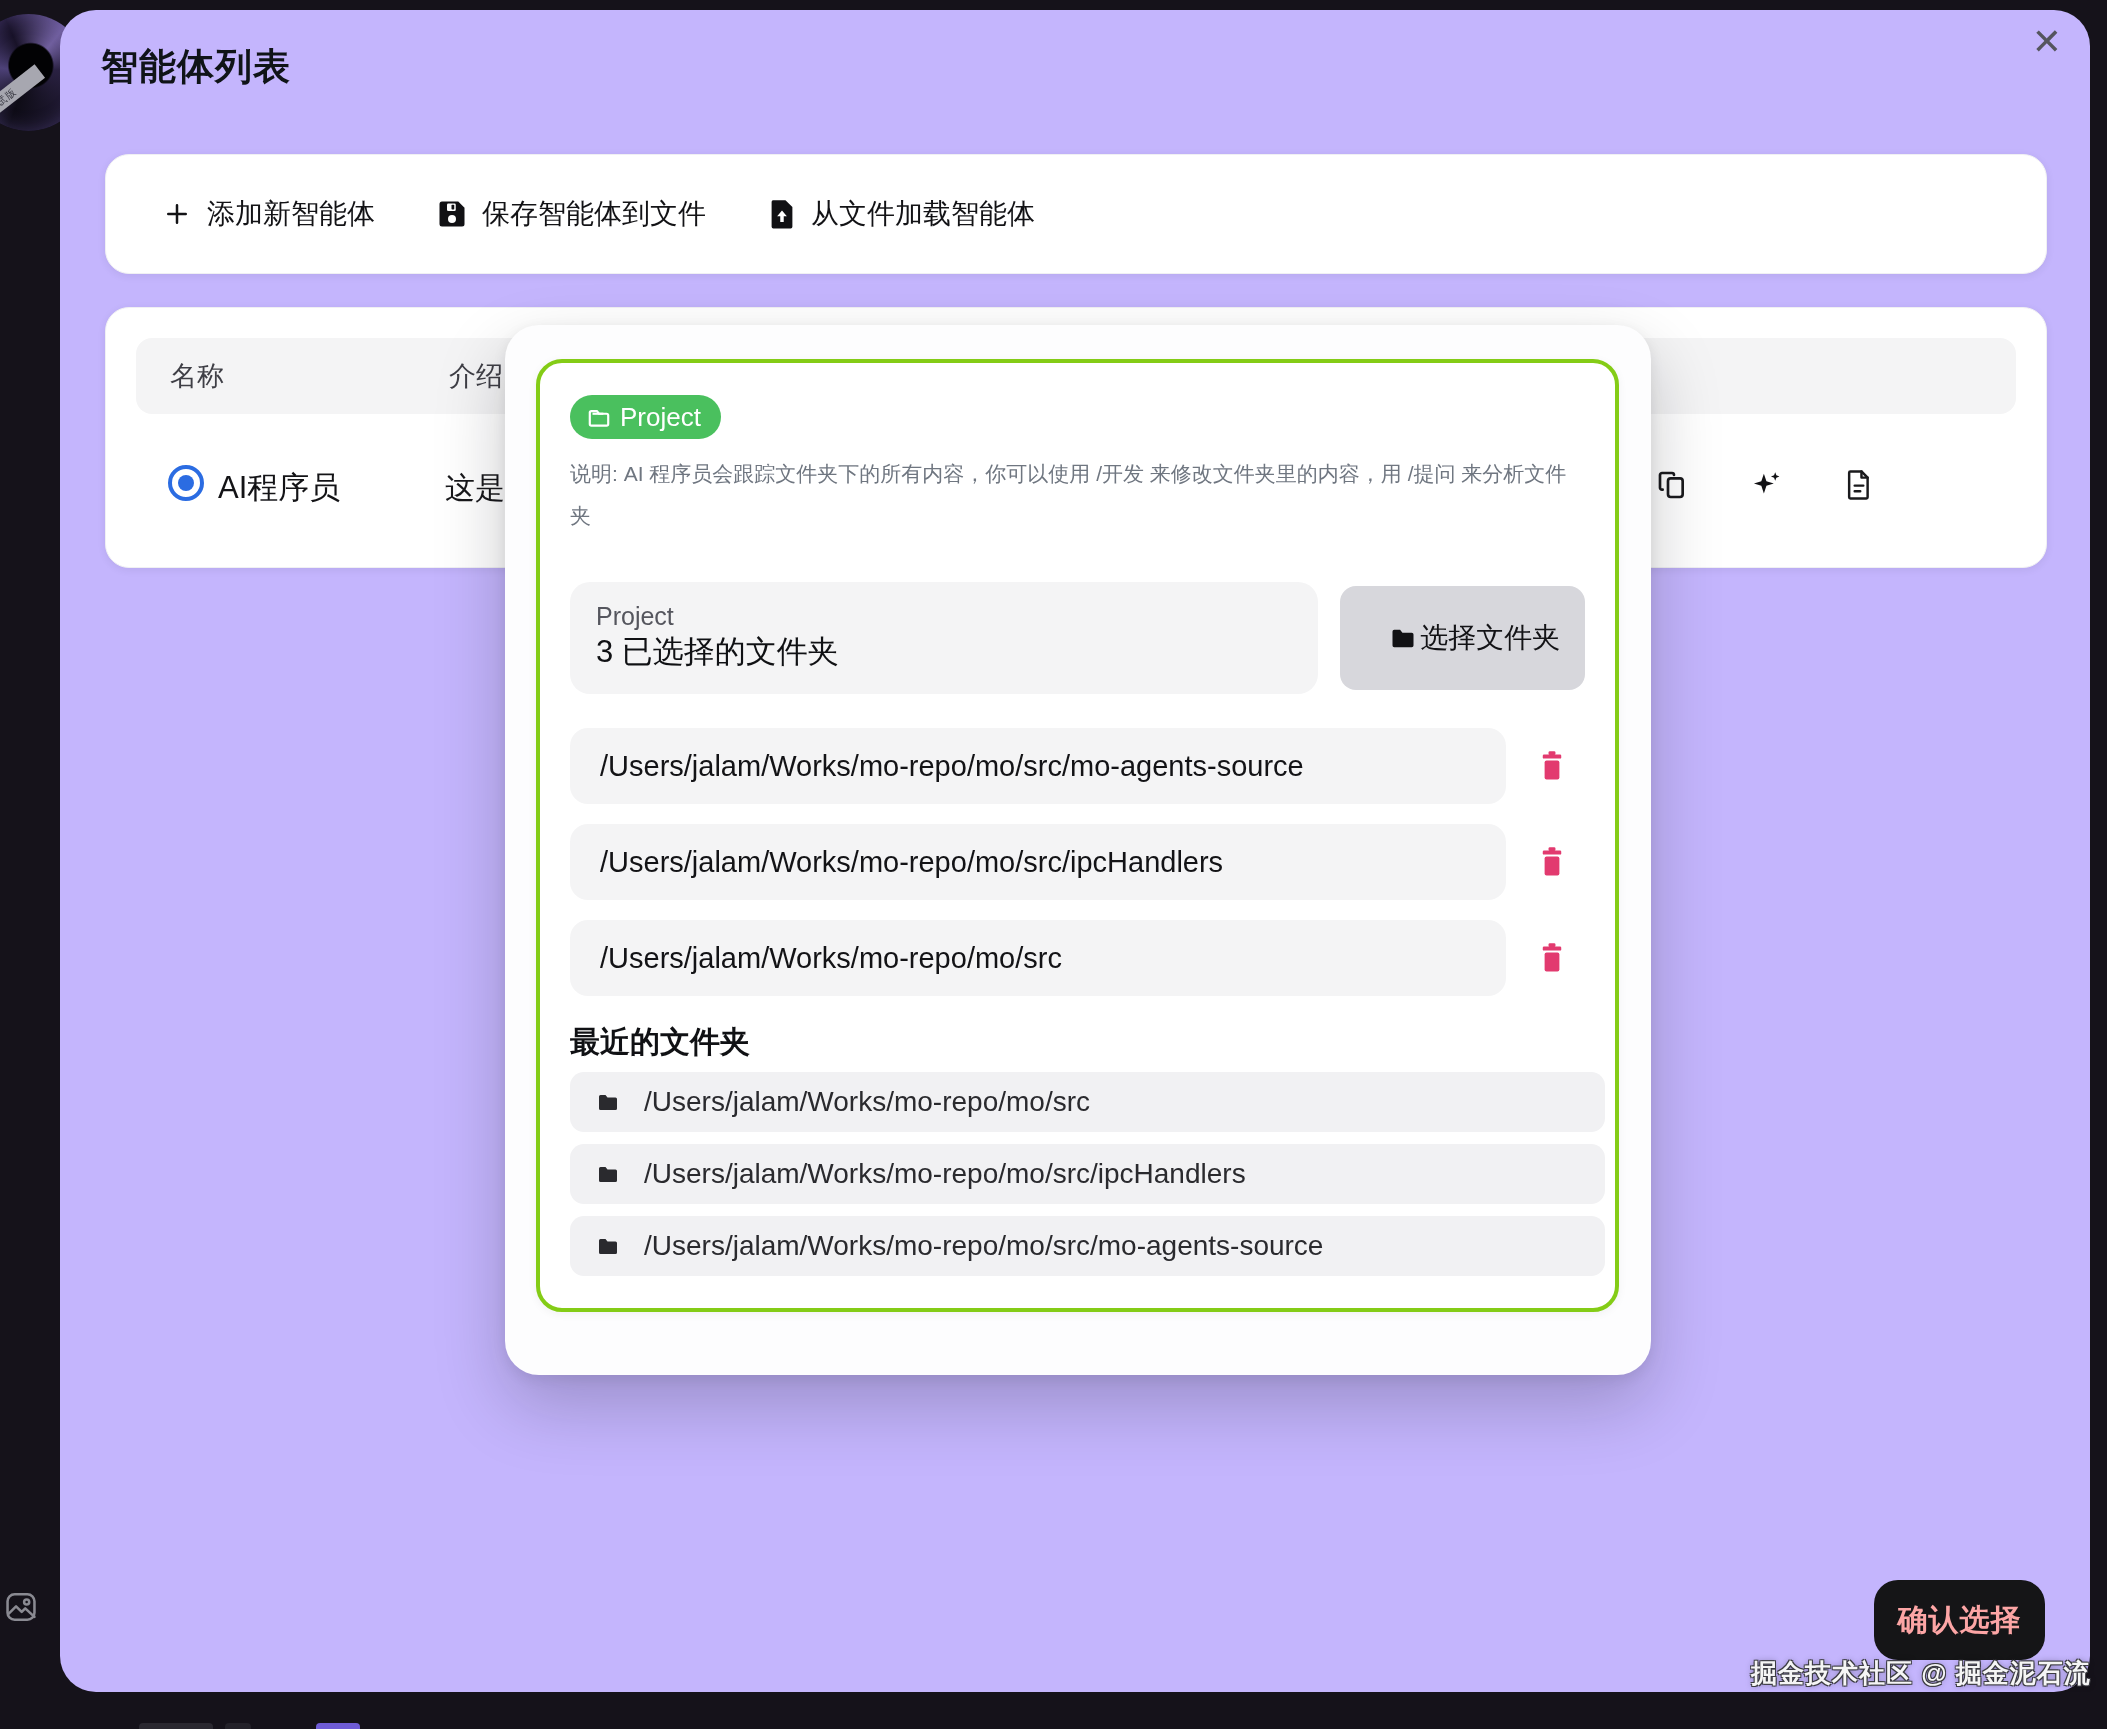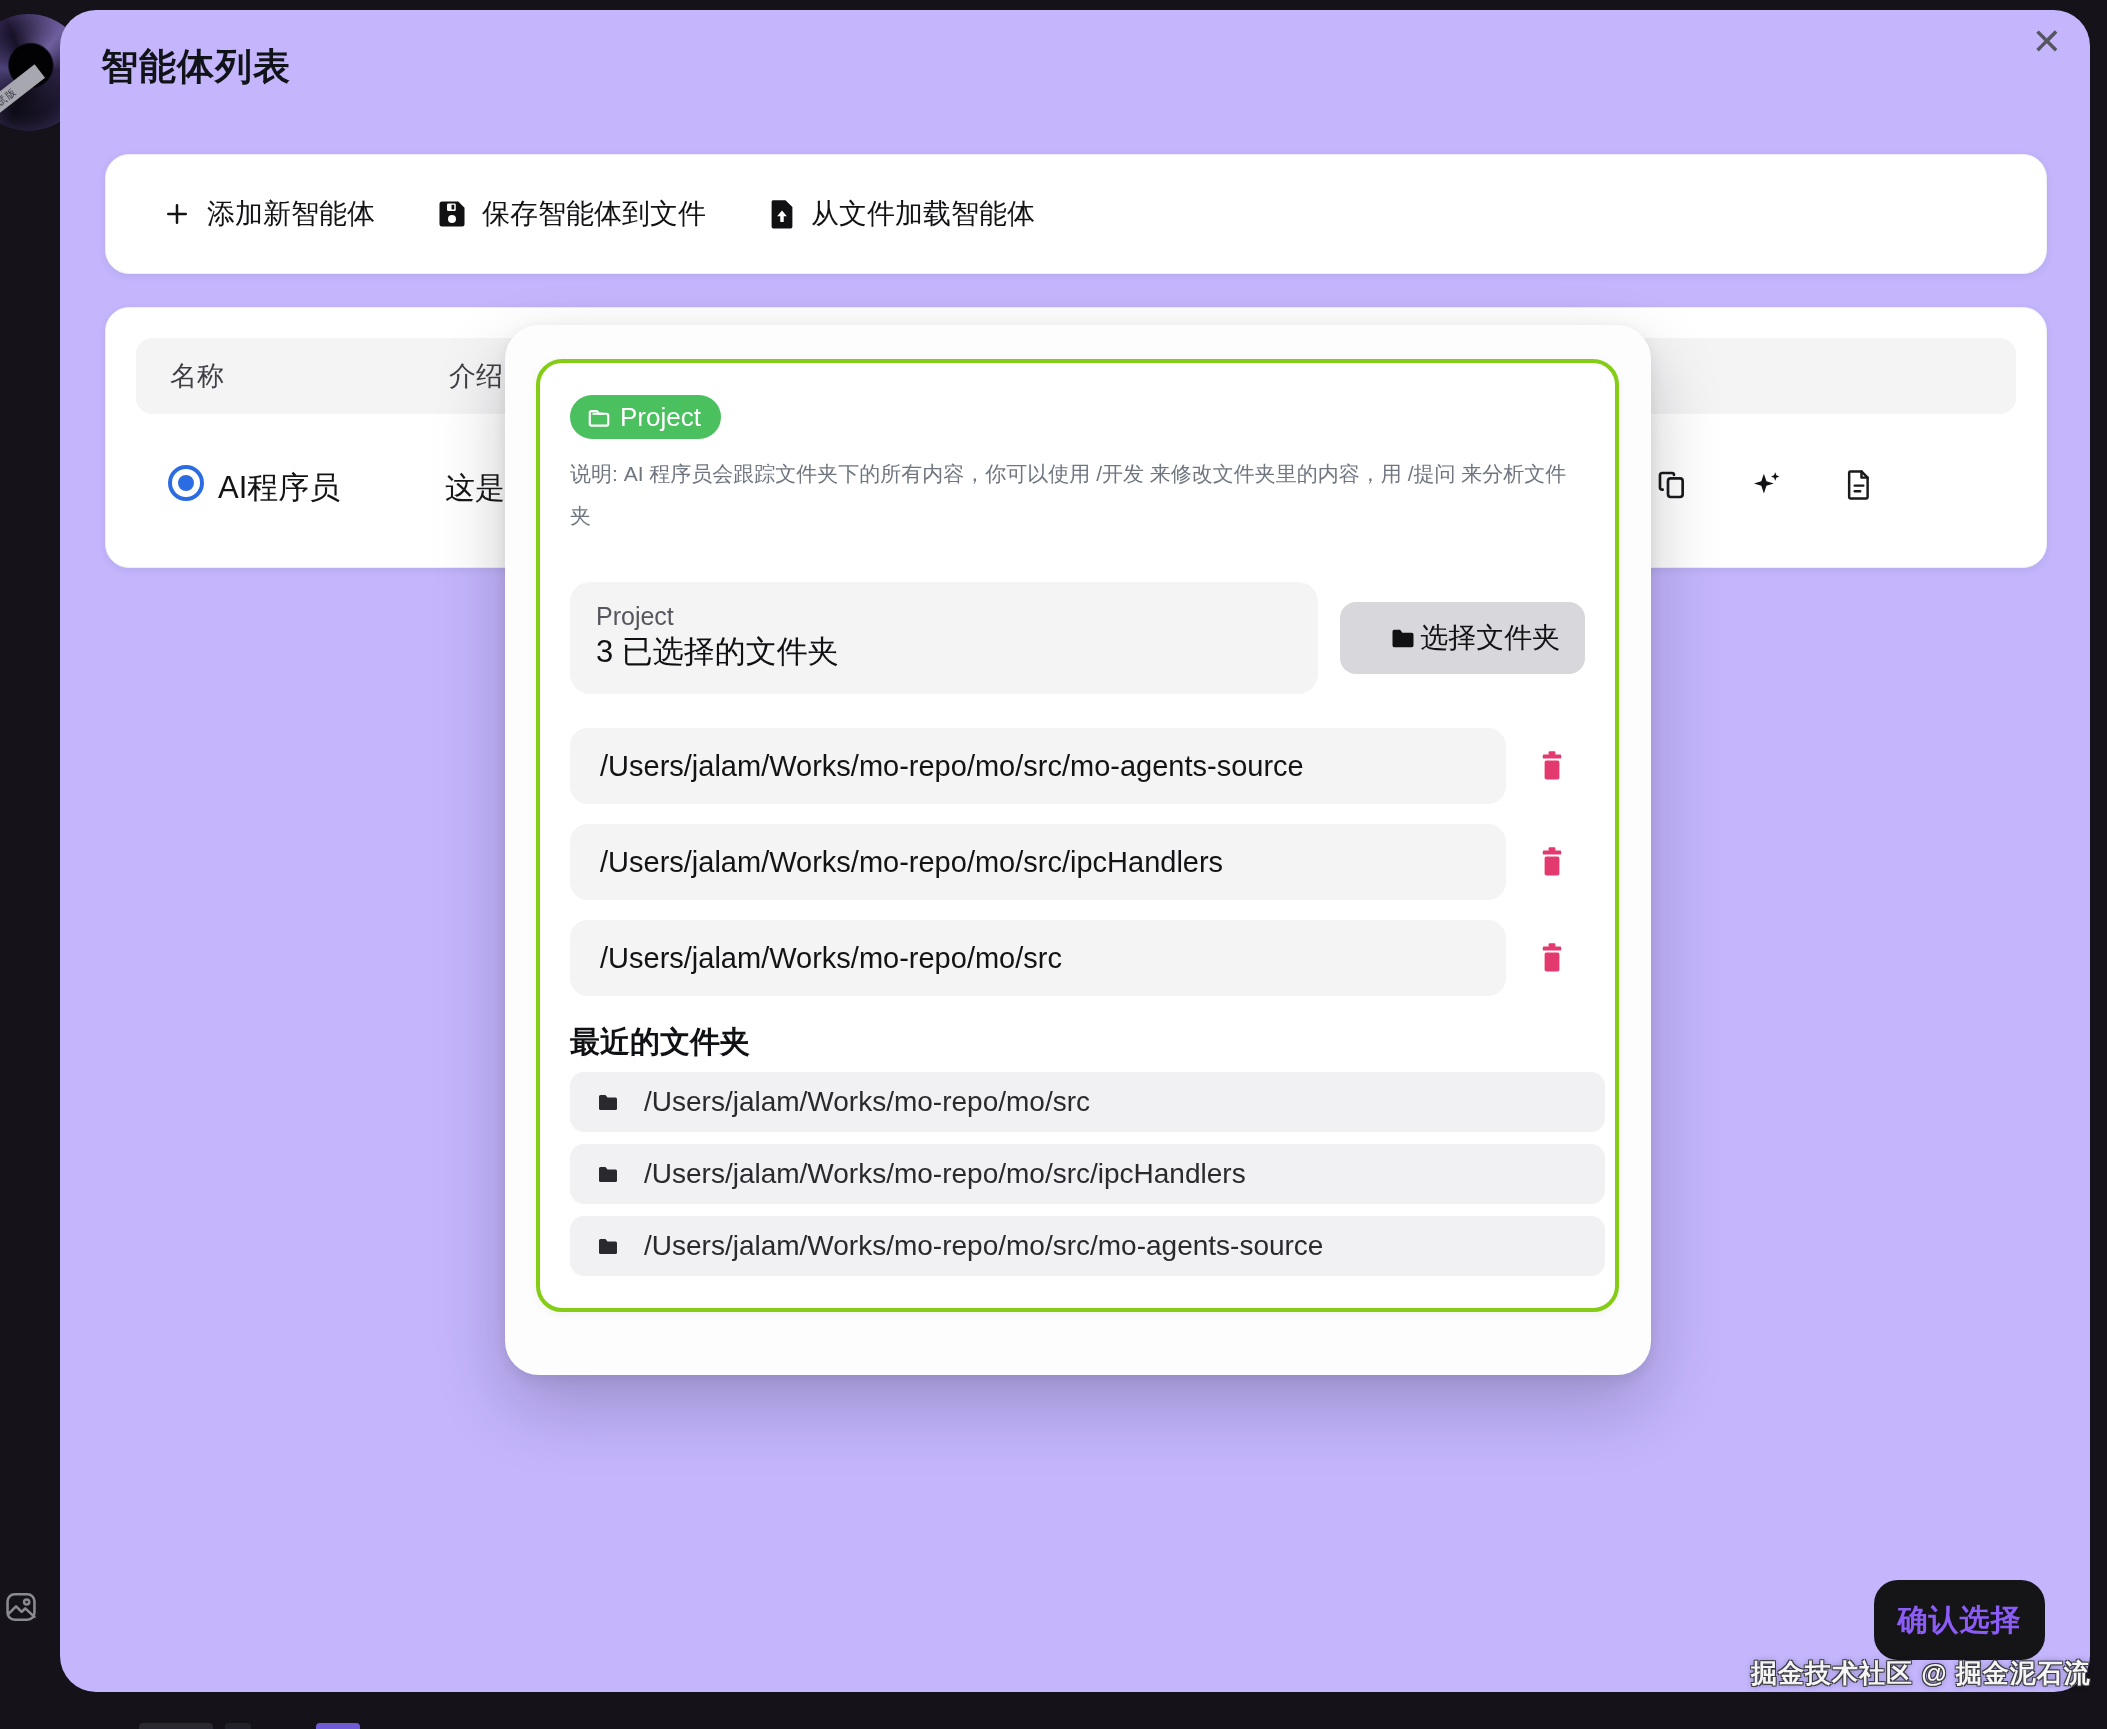--- a/index.html
+++ b/index.html
@@ -103,21 +103,21 @@
     font-size:21px; line-height:42px; color:#6f7680;
   }
   .field-row{ margin-top:45px; display:flex; align-items:center; }
   .field{
     width:762px; height:112px; background:#f4f4f5; border-radius:20px;
     padding:20px 26px; cursor:text;
   }
   .field-label{ font-size:25px; color:#55565e; }
   .field-value{ font-size:31px; color:#101114; font-weight:500; }
   .choose-btn{
-    margin-left:22px; width:249px; height:72px; border:none; cursor:pointer;
+    margin-left:22px; width:249px; height:104px; border:none; cursor:pointer;
     background:#d7d7dc; border-radius:16px;
     display:inline-flex; align-items:center; justify-content:center; gap:3px;
     font-size:28px; font-weight:500; color:#131316; font-family:inherit;padding-left:24px;
   }
   .sel-row{ margin-top:20px; display:flex; align-items:center; height:76px; }
   .sel-row.first{ margin-top:34px; }
   .sel-box{
     width:936px; height:76px; background:#f4f4f5; border-radius:18px;
     display:flex; align-items:center; padding-left:30px;
     font-size:29px; color:#131316;
@@ -129,21 +129,21 @@
     margin-top:12px; width:1035px; height:60px; border:none; cursor:pointer;
     background:#f1f1f3; border-radius:14px;
     display:flex; align-items:center; gap:24px; padding-left:26px;
     font-size:28px; color:#2a2a2e; font-family:inherit; text-align:left;
   }
   .recent-row.first{ margin-top:14px; }
 
   
   .confirm-btn{
     position:absolute; left:1874px; top:1580px; width:171px; height:80px;
-    background:#151517; color:#8b5cf6; border:none; border-radius:24px;
+    background:#151517; color:#fca5a5; border:none; border-radius:24px;
     font-size:30px; font-weight:600; cursor:pointer; z-index:15; font-family:inherit;
     letter-spacing:1px;
   }
   .watermark{
     position:absolute; left:1751px; top:1656px; z-index:16;
     font-size:26px; font-weight:600; color:rgba(255,255,255,.95); letter-spacing:1px;
     text-shadow:-1px -1px 0 #3c3c42, 1px -1px 0 #3c3c42, -1px 1px 0 #3c3c42, 1px 1px 0 #3c3c42, 0 0 6px rgba(0,0,0,.4);
     white-space:nowrap; pointer-events:none;text-align:right;
   }
   svg{ display:block; }

